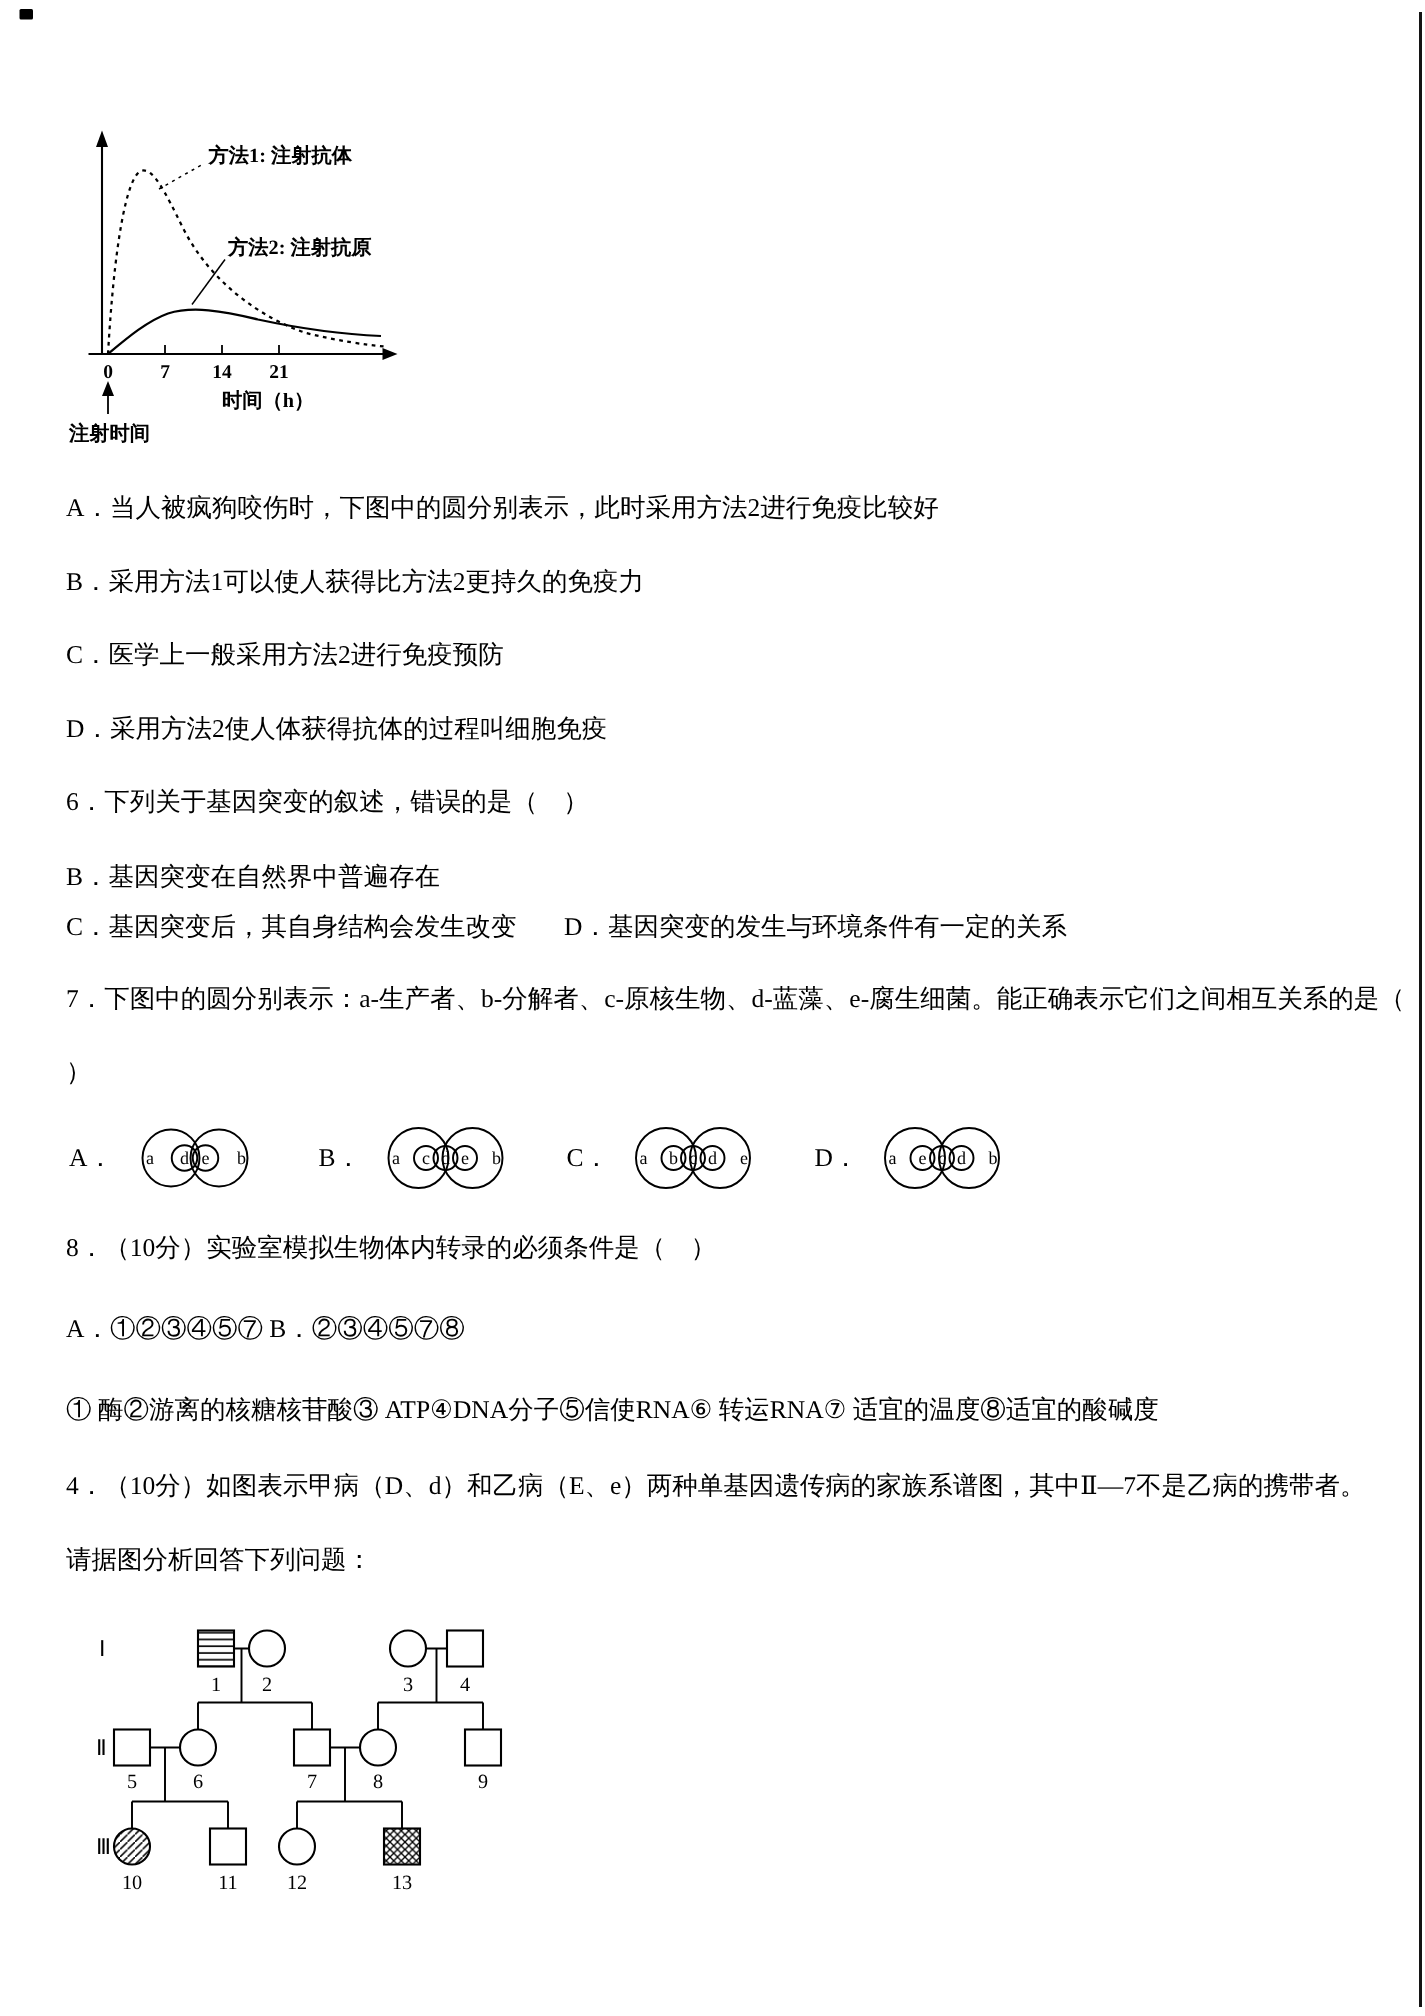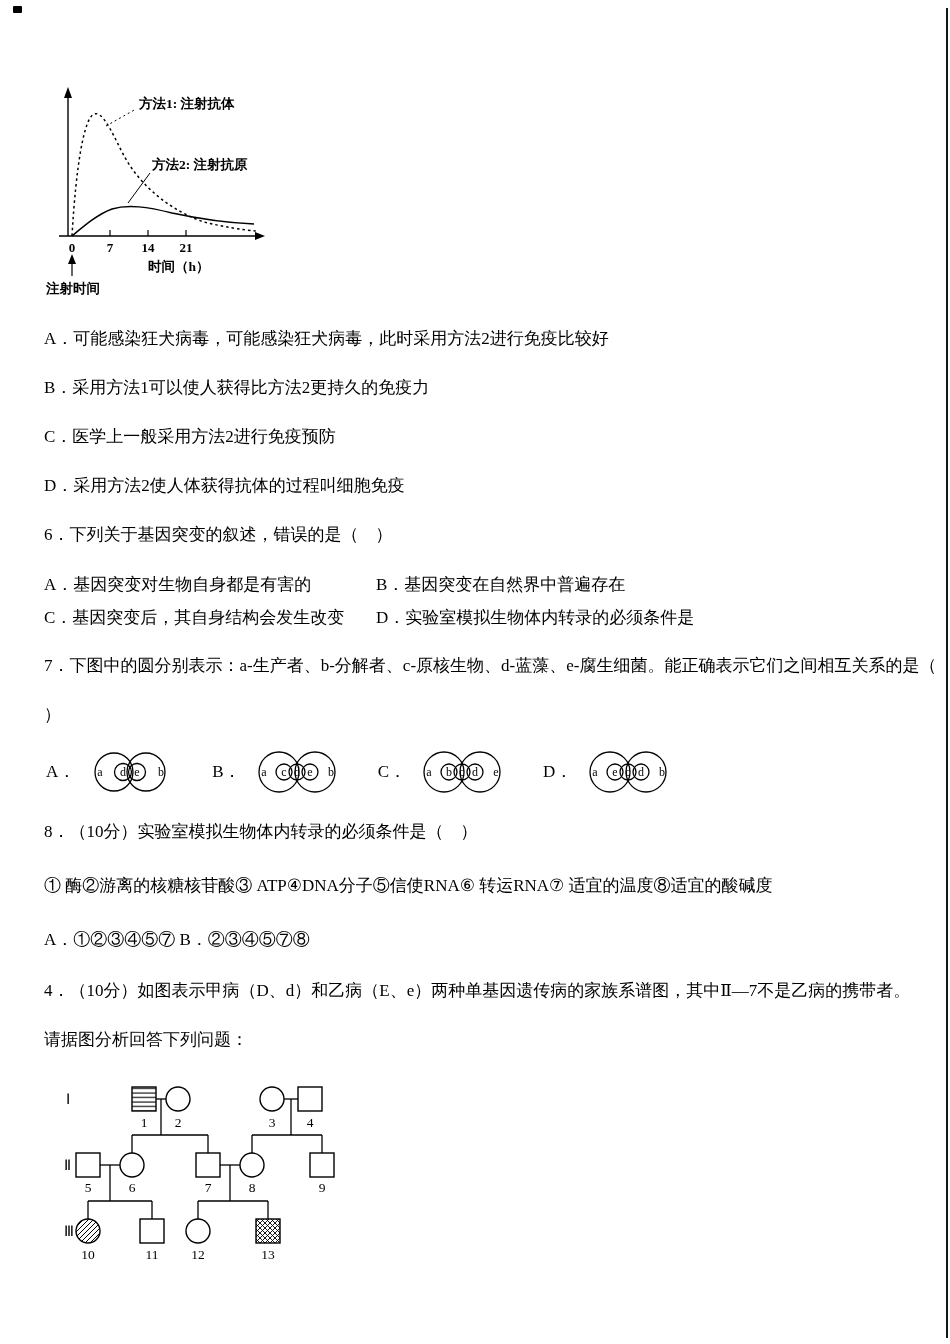--- a/index.html
+++ b/index.html
@@ -72,33 +72,32 @@
       <text class="gnum" x="104" y="168">14</text>
       <text class="gnum" x="142" y="168">21</text>
       <text class="glabel" x="104" y="187">时间（h）</text>
 
       <line class="gtick" x1="28" y1="192" x2="28" y2="176"></line>
       <polygon points="24,180 28,170 32,180" fill="#000"></polygon>
       <text class="glabel" x="2" y="209">注射时间</text>
     </svg>
   </div>
 
-  <p class="line">A．可能感染狂犬病毒，可能感染狂犬病毒，此时采用方法2进行免疫比较好</p>
+  <p class="line">A．当人被疯狗咬伤时，下图中的圆分别表示，此时采用方法2进行免疫比较好</p>
   <p class="line">B．采用方法1可以使人获得比方法2更持久的免疫力</p>
   <p class="line">C．医学上一般采用方法2进行免疫预防</p>
   <p class="line">D．采用方法2使人体获得抗体的过程叫细胞免疫</p>
 
   <p class="line" style="margin-top:4px">6．下列关于基因突变的叙述，错误的是（　）</p>
   <div class="q6row">
-    <span class="col1">A．基因突变对生物自身都是有害的</span>
     <span>B．基因突变在自然界中普遍存在</span>
   </div>
   <div class="q6row">
     <span class="col1">C．基因突变后，其自身结构会发生改变</span>
-    <span>D．实验室模拟生物体内转录的必须条件是</span>
+    <span>D．基因突变的发生与环境条件有一定的关系</span>
   </div>
 
   <p class="line" style="margin-top:16px">7．下图中的圆分别表示：a-生产者、b-分解者、c-原核生物、d-蓝藻、e-腐生细菌。能正确表示它们之间相互关系的是（</p>
   <p class="line">）</p>
 
   <div class="venn-row">
     <div class="venn-opt">
       <span class="venn-label">A．</span>
       <svg width="112" height="48" viewBox="0 0 112 48">
         <circle class="vc" cx="38" cy="24" r="19"></circle>
@@ -153,22 +152,22 @@
         <text class="vt" x="42" y="28">e</text>
         <text class="vt" x="55" y="28">c</text>
         <text class="vt" x="68" y="28">d</text>
         <text class="vt" x="89" y="28">b</text>
       </svg>
     </div>
   </div>
 
   <div class="q8block">
     <p class="line b"><span>8．（10分）</span><span>实验室模拟生物体内转录的必须条件是（　）</span></p>
+    <p class="line b">A．①②③④⑤⑦ B．②③④⑤⑦⑧</p>
     <p class="line b">① 酶②游离的核糖核苷酸③ ATP④DNA分子⑤信使RNA⑥ 转运RNA⑦ 适宜的温度⑧适宜的酸碱度</p>
-    <p class="line b">A．①②③④⑤⑦ B．②③④⑤⑦⑧</p>
   </div>
 
 
   <p class="line"><span>4．（10分）</span><span class="b">如图表示甲病（D、d）和乙病（E、e）两种单基因遗传病的家族系谱图，其中Ⅱ—7不是乙病的携带者。</span></p>
   <p class="line b">请据图分析回答下列问题：</p>
 
   <div class="pedigree-block">
     <svg width="330" height="198" viewBox="0 0 330 198">
       <defs>
         <pattern id="pH" width="6" height="4.5" patternUnits="userSpaceOnUse">

